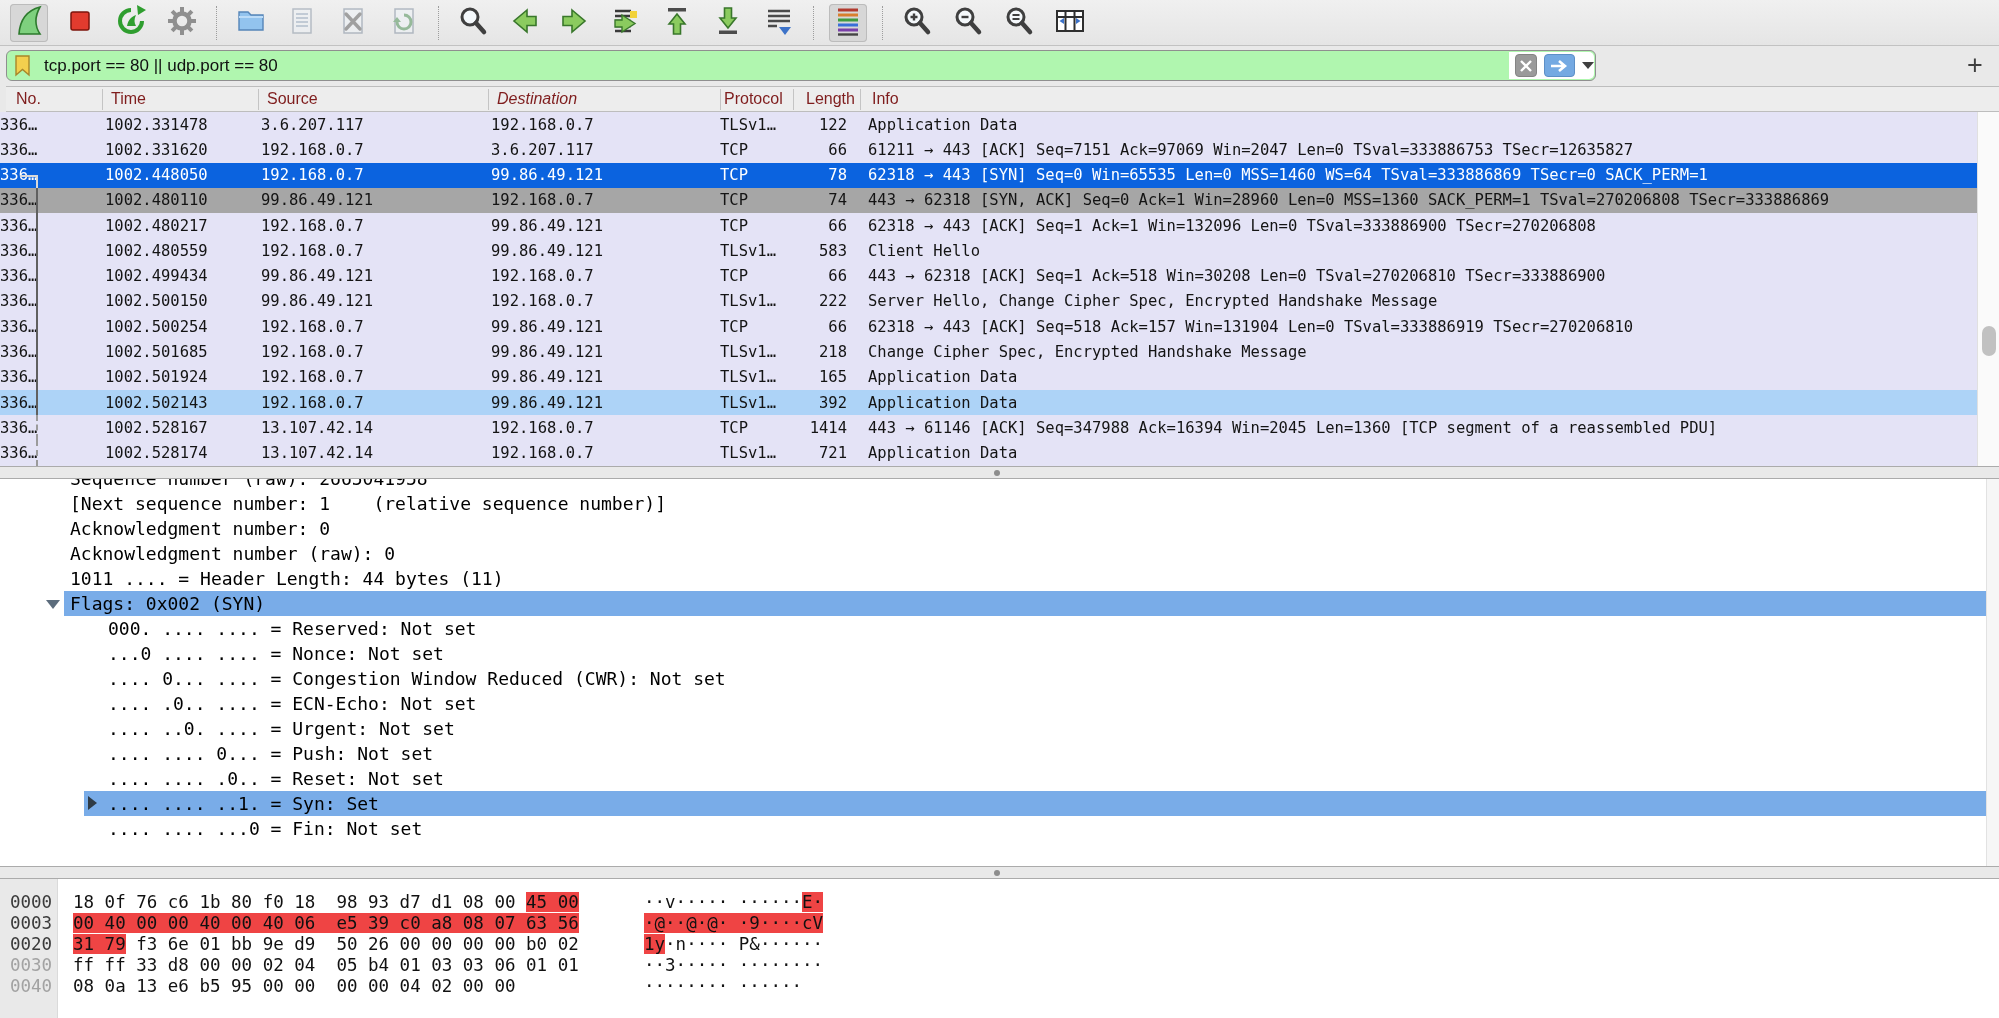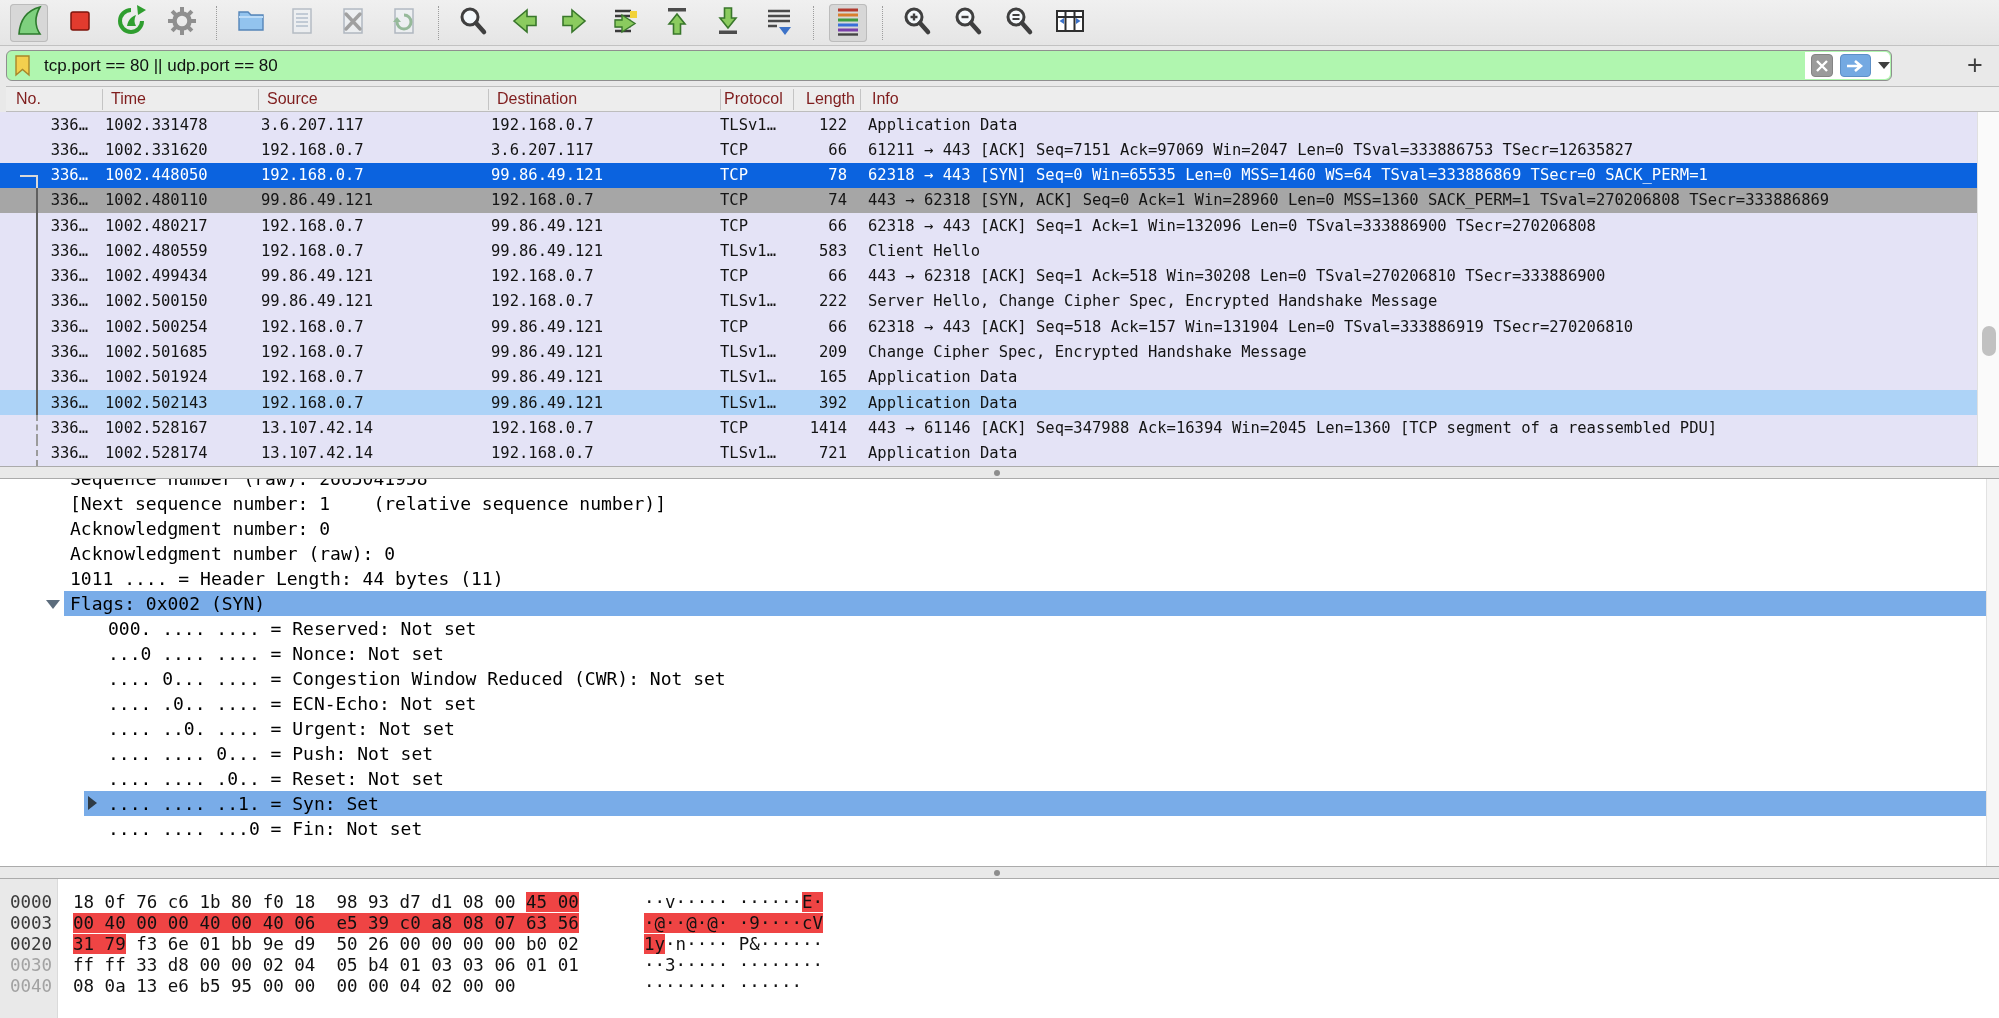--- a/index.html
+++ b/index.html
@@ -7,21 +7,21 @@
        font-family:"Liberation Sans",sans-serif}
   
   .toolbar{position:absolute;left:0;top:0;width:1999px;height:46px;
            background:linear-gradient(#f0f0f0,#e5e5e5);border-bottom:1px solid #c2c2c2;
            display:flex;align-items:center;padding-left:10px;box-sizing:border-box}
   .tbtn{width:38px;height:38px;display:flex;align-items:center;justify-content:center;
         margin-right:13px;border-radius:4px;flex:0 0 auto}
   .tbtn.active{background:#d7d7d7;box-shadow:inset 0 0 0 1px #bcbcbc}
   .tsep{width:0;height:34px;border-left:1px dotted #9d9d9d;margin:0 15px 0 2px;flex:0 0 auto}
   
-  .ffield{position:absolute;left:6px;top:50px;width:1886px;height:31px;background:#b0f6af;
+  .ffield{position:absolute;left:6px;top:50px;width:1590px;height:31px;background:#b0f6af;
           border:1px solid #8f8f8f;border-radius:6px;box-sizing:border-box}
   .fbookmark{position:absolute;left:7px;top:4px}
   .ftext{position:absolute;left:37px;top:0;height:29px;line-height:29px;font-size:17px;color:#111}
   .fcap{position:absolute;top:1px;bottom:1px;right:1px;width:85px;background:#fff;
         border-radius:0 5px 5px 0;display:flex;align-items:center;gap:7px;padding-left:6px;box-sizing:border-box}
   .fclear{width:23px;height:23px;background:#9a9a9a;border:1px solid #848484;border-radius:4px;
           display:flex;align-items:center;justify-content:center;box-sizing:border-box}
   .fapply{width:33px;height:23px;background:#74a9e2;border:1px solid #5d8fc6;border-radius:4px;
           display:flex;align-items:center;justify-content:center;box-sizing:border-box}
   .fcaret{width:0;height:0;border-left:6px solid transparent;border-right:6px solid transparent;
@@ -34,21 +34,21 @@
          font-size:16px;color:#7f1d1d}
   .phcell{position:absolute;top:0;height:24px;line-height:24px;white-space:nowrap;overflow:hidden}
   .phdiv{position:absolute;top:2px;height:21px;width:0;border-left:1px solid #c4c4c4}
   .plist{position:absolute;top:112px;left:0;width:1977px;height:354px;overflow:hidden;background:#fff}
   .prow{height:25.28px;display:flex;position:relative;align-items:center;white-space:nowrap;
         font-family:"DejaVu Sans Mono",monospace;font-size:15.5px;color:#141414;background:#e4e3f6;overflow:hidden}
   .prow.selected{background:#0b63df;color:#fff}
   .prow.gray{background:#a6a6a6}
   .prow.lightblue{background:#add3f7}
   .pc{box-sizing:border-box;overflow:hidden;flex:0 0 auto}
-  .c0{width:96px;text-align:right;padding-right:8px}
+  .c0{width:96px;padding-right:8px}
   .c1{width:156px;padding-left:9px}
   .c2{width:230px;padding-left:9px}
   .c3{width:232px;padding-left:9px}
   .c4{width:73px;padding-left:6px}
   .c5{width:67px;text-align:right;padding-right:7px}
   .c6{padding-left:14px;flex:1 1 auto}
   .mk-line{position:absolute;left:36px;top:0;bottom:0;width:0;border-left:2px solid #606060}
   .mk-dashed{position:absolute;left:36px;top:0;bottom:0;width:0;border-left:2px dashed #9b9b9b}
   .mk-start-arm{position:absolute;left:20px;top:12px;width:18px;height:0;border-top:2px solid #d9d9d9}
   .mk-start-v{position:absolute;left:36px;top:12px;bottom:0;width:0;border-left:2px solid #d9d9d9}
@@ -250,21 +250,21 @@
       </span>
     <span class="fcaret"></span>
   </span>
 </div>
 <div class="plusbtn">+</div>
 
 <div class="phead">
     <span class="phcell" style="left: 10px; width: 80px;">No.</span>
     <span class="phcell" style="left: 105px; width: 150px;">Time</span>
     <span class="phcell" style="left: 261px; width: 224px;">Source</span>
-    <span class="phcell" style="left: 491px; width: 221px;">Destination</span>
+    <span class="phcell" style="left: 491px; width: 221px; font-style: italic;">Destination</span>
     <span class="phcell" style="left: 718px; width: 66px;">Protocol</span>
     <span class="phcell" style="left: 800px; width: 52px;">Length</span>
     <span class="phcell" style="left: 866px; width: 200px;">Info</span>
     <span class="phdiv" style="left: 96px;"></span>
     <span class="phdiv" style="left: 252px;"></span>
     <span class="phdiv" style="left: 482px;"></span>
     <span class="phdiv" style="left: 714px;"></span>
     <span class="phdiv" style="left: 787px;"></span>
     <span class="phdiv" style="left: 854px;"></span>
   </div>
@@ -358,21 +358,21 @@
       <span class="pc c5">66</span>
       <span class="pc c6">62318 → 443 [ACK] Seq=518 Ack=157 Win=131904 Len=0 TSval=333886919 TSecr=270206810</span>
     </div>
     <div class="prow">
       <span class="mk-line"></span>
       <span class="pc c0">336…</span>
       <span class="pc c1">1002.501685</span>
       <span class="pc c2">192.168.0.7</span>
       <span class="pc c3">99.86.49.121</span>
       <span class="pc c4">TLSv1…</span>
-      <span class="pc c5">209</span>
+      <span class="pc c5">218</span>
       <span class="pc c6">Change Cipher Spec, Encrypted Handshake Message</span>
     </div>
     <div class="prow">
       <span class="mk-line"></span>
       <span class="pc c0">336…</span>
       <span class="pc c1">1002.501924</span>
       <span class="pc c2">192.168.0.7</span>
       <span class="pc c3">99.86.49.121</span>
       <span class="pc c4">TLSv1…</span>
       <span class="pc c5">165</span>

